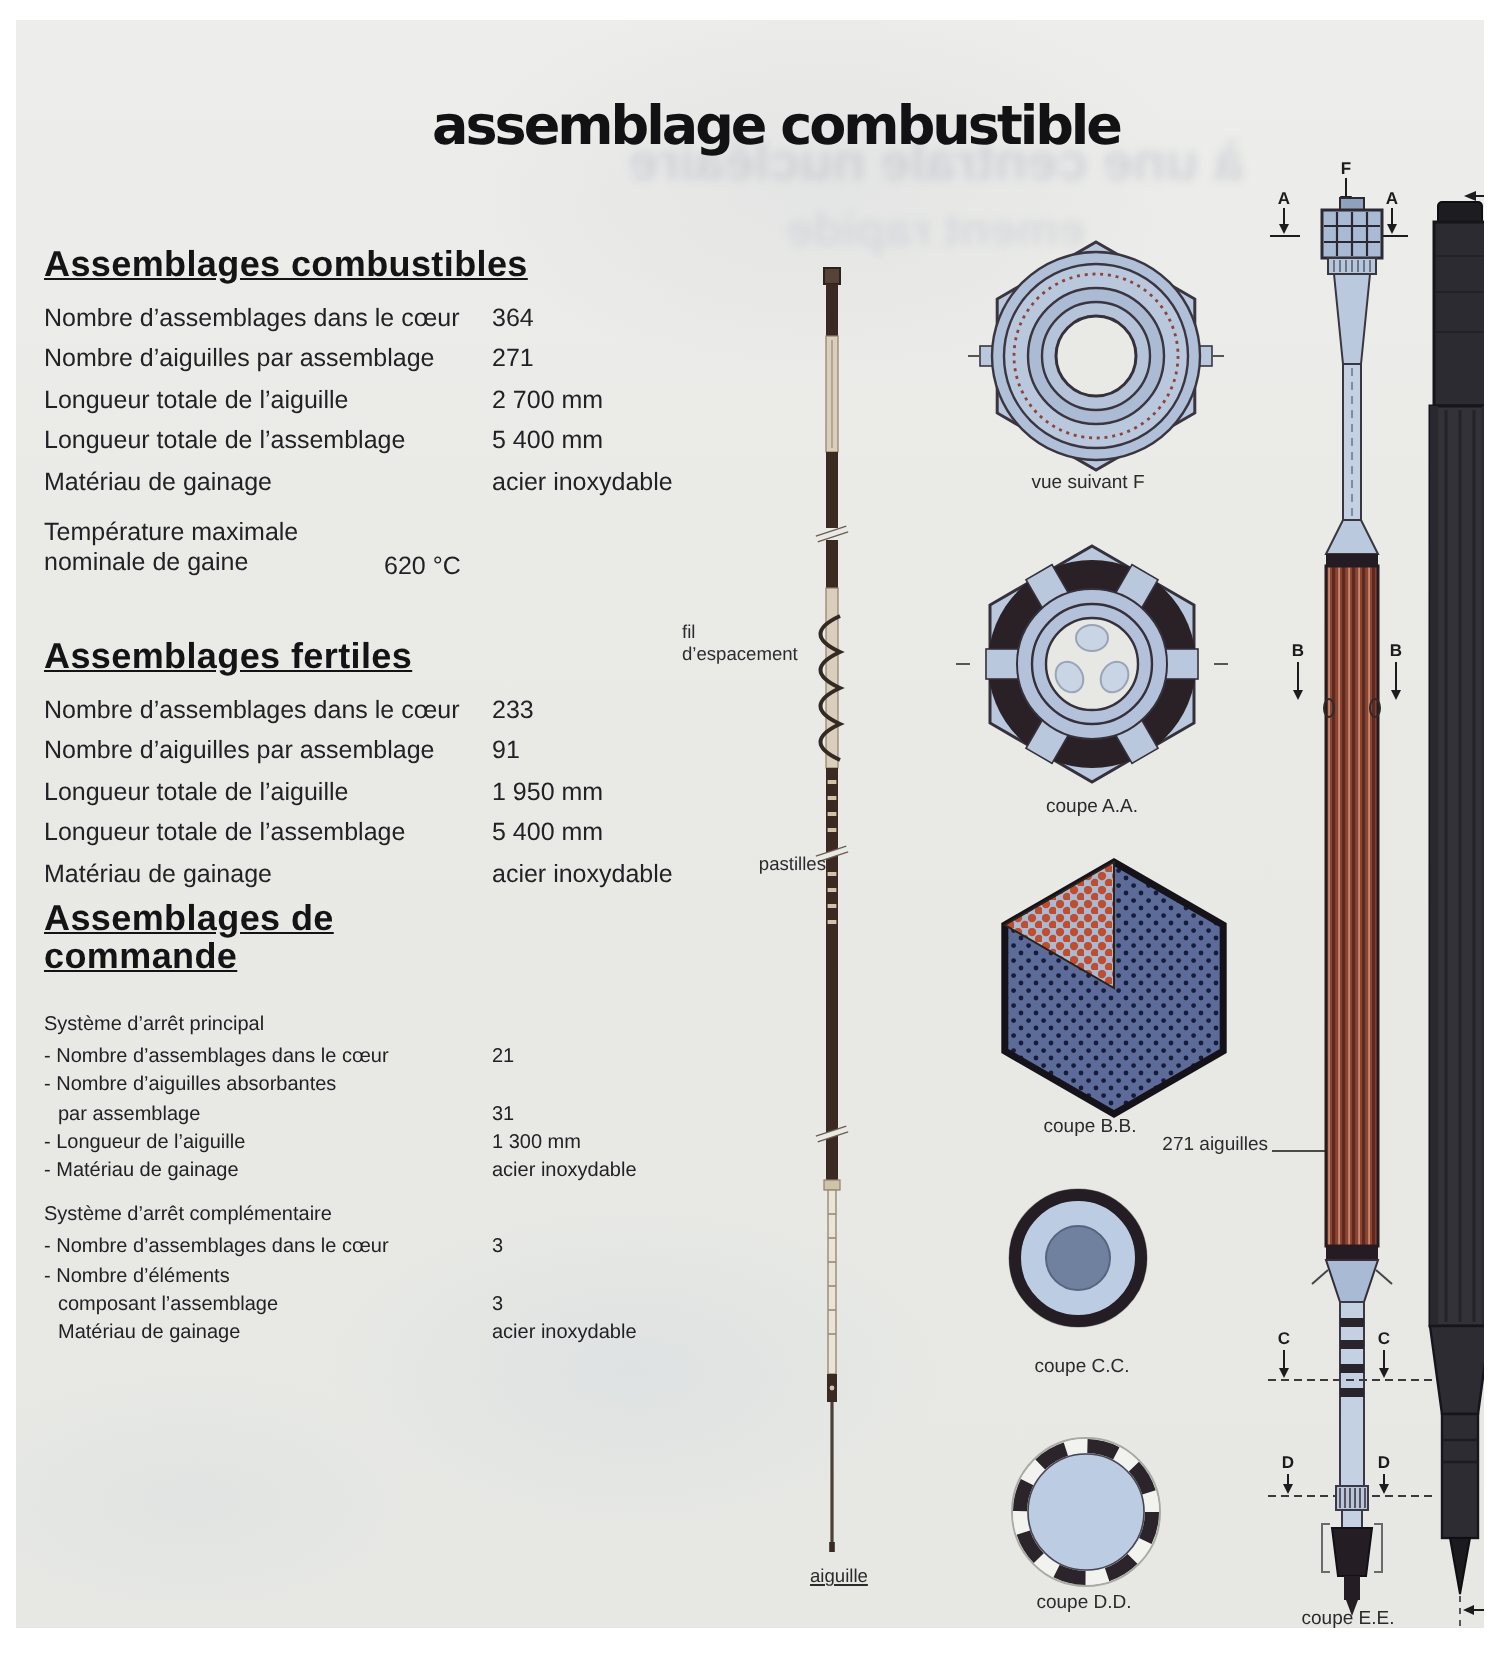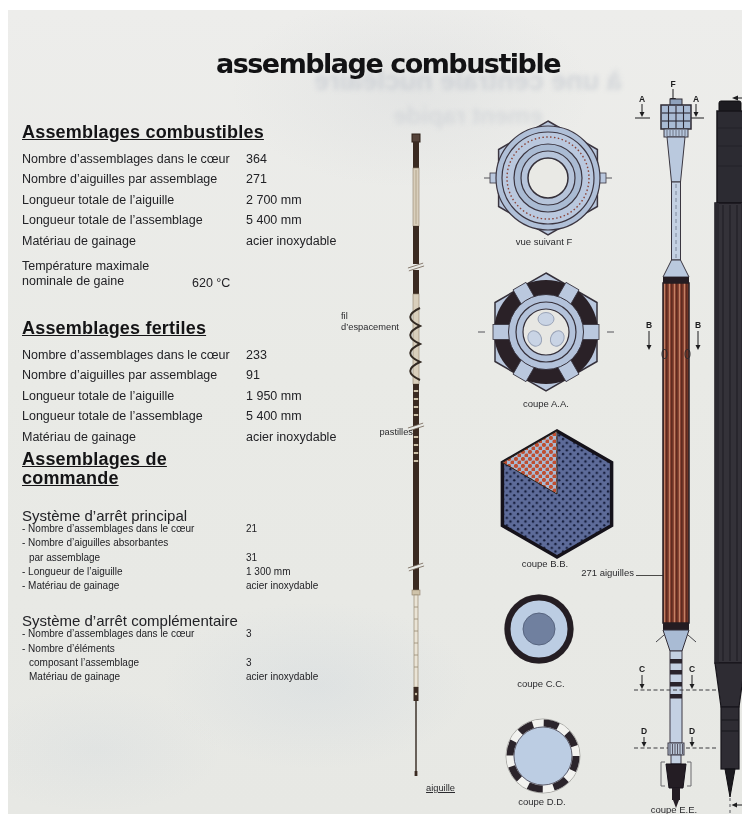--- a/index.html
+++ b/index.html
@@ -22,21 +22,21 @@
   .bleed2{left:300px;top:92px;width:320px;font-size:24px;opacity:.35;}
   
   .specs{left:14px;width:336px;color:#222226;}
   .specs h2{margin:0 0 9px 0;font-size:18px;letter-spacing:.2px;color:#141416;text-decoration:underline;}
   .s-comb{top:112px;} .s-fert{top:308px;} .s-cmd{top:440px;}
   .s-cmd h2{width:180px;line-height:19px;margin-bottom:19px;}
   .row{display:flex;height:20.4px;font-size:12.5px;align-items:flex-start;}
   .row .lab{width:224px;box-sizing:border-box;}
   .row.tall{height:36px;align-items:flex-end;}
   .row.tall .lab{width:170px;line-height:15.5px;}
-  .subhead{font-size:15px;margin-top:18px;height:16px;}
+  .subhead{font-size:10px;margin-top:8px;height:16px;}
   .cline{display:flex;height:14.3px;font-size:10px;}
   .cline .lab{width:224px;box-sizing:border-box;}
   .cline.ind .lab{padding-left:7px;}
   
   .cap{font-size:9.5px;color:#2b2b2e;text-align:center;}
   .nlabel{font-size:9.3px;color:#2b2b2e;}
   .callout-line{height:1px;background:#4a4a48;}
   svg{position:absolute;overflow:visible;}
   svg text.dim{font-family:"Liberation Sans",sans-serif;font-size:8.5px;font-weight:bold;fill:#1c1c1e;text-anchor:middle;}
 </style>
@@ -193,21 +193,21 @@
     <rect x="10.5" y="557" width="5" height="14" fill="#3a2a21"></rect>
     <circle cx="13" cy="564" r="1.2" fill="#cfc3aa"></circle>
     <rect x="12.2" y="571" width="1.6" height="70" fill="#4a4038"></rect>
     <rect x="11.6" y="641" width="2.8" height="5" fill="#3a2a21"></rect>
   </svg>
   <div class="abs nlabel" style="left:333px;top:301px;width:82px;text-align:left;line-height:10.5px;">
     <div>fil</div>
     <div>d’espacement</div>
   </div>
   <div class="abs nlabel" style="left:343px;top:417px;width:62px;text-align:right;">pastilles</div>
-  <div class="abs nlabel" style="left:385px;top:773px;width:62px;text-align:right;text-decoration:underline;">aiguille</div>
+  <div class="abs nlabel" style="left:397px;top:773px;width:62px;text-align:left;text-decoration:underline;">aiguille</div>
 
   <svg class="abs" style="left:470px;top:100px;" width="140" height="140" viewBox="0 0 140 140">
     <polygon points="70,11 119.4,39.5 119.4,96.5 70,125 20.6,96.5 20.6,39.5" fill="#bac8de" stroke="#3b3540" stroke-width="1.5"></polygon>
     <rect x="12" y="63" width="10" height="10" fill="#bac8de" stroke="#3b3540" stroke-width="0.8"></rect>
     <rect x="118" y="63" width="10" height="10" fill="#bac8de" stroke="#3b3540" stroke-width="0.8"></rect>
     <line x1="6" y1="68" x2="12" y2="68" stroke="#55555a" stroke-width="1"></line>
     <line x1="128" y1="68" x2="134" y2="68" stroke="#55555a" stroke-width="1"></line>
     <circle cx="70" cy="68" r="52" fill="#b0c0d8" stroke="#3b3540" stroke-width="1.2"></circle>
     <circle cx="70" cy="68" r="46" fill="#bac8de" stroke="#3b3540" stroke-width="1.2"></circle>
     <circle cx="70" cy="68" r="41" fill="none" stroke="#8a4438" stroke-width="1.4" stroke-dasharray="1.5,2.4"></circle>

